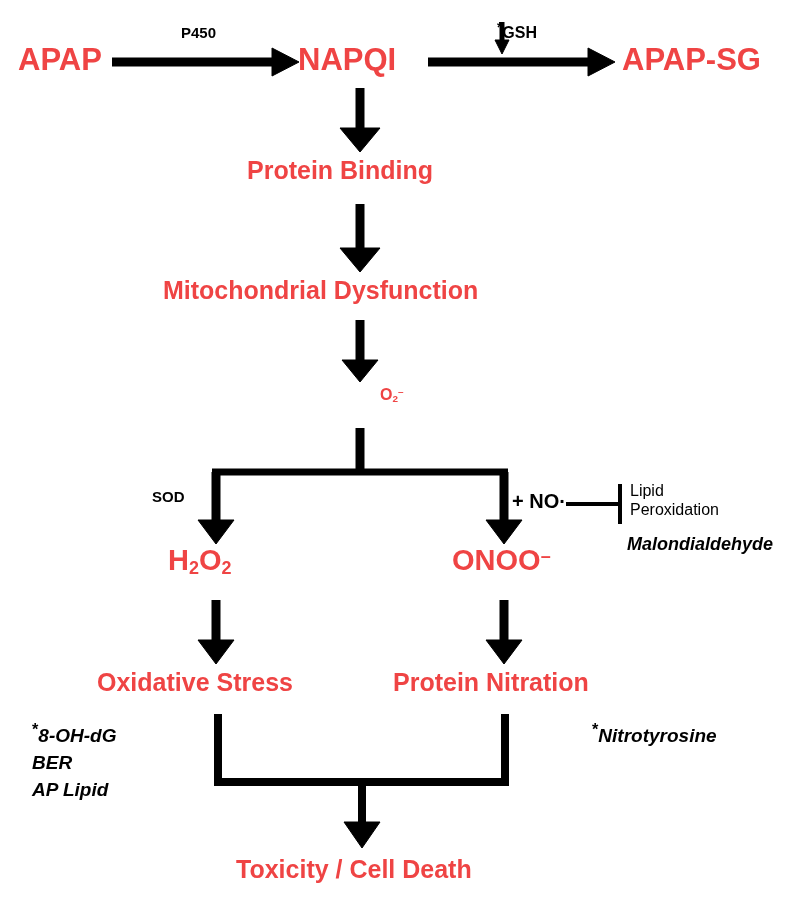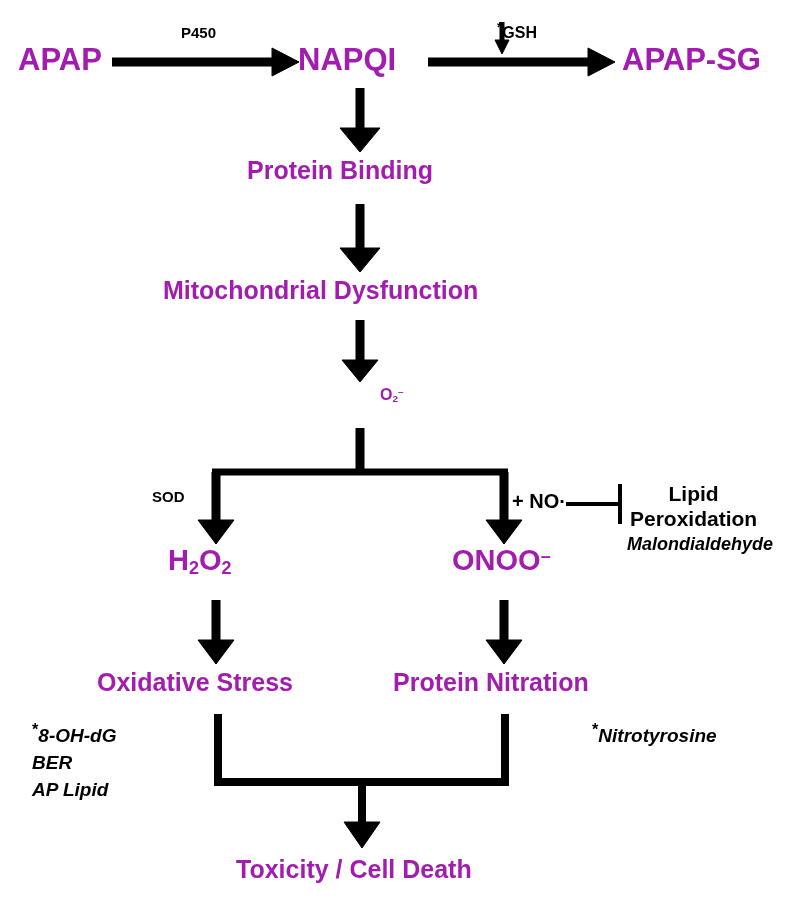--- a/index.html
+++ b/index.html
@@ -23,21 +23,21 @@
     position: absolute;
     left: 0;
     top: 0;
     width: 800px;
     height: 912px;
     pointer-events: none;
   }
   .node {
     position: absolute;
     font-weight: bold;
-    color: #a21caf;
+    color: #ef4444;
     white-space: nowrap;
     line-height: 1.05;
   }
   
   .n-apap       { left: 18px;  top: 44px;  font-size: 31px; }
   .n-napqi      { left: 298px; top: 44px;  font-size: 31px; }
   .n-apapsg     { left: 622px; top: 44px;  font-size: 31px; }
   .n-protbind   { left: 247px; top: 157px; font-size: 25px; }
   .n-mitodys    { left: 163px; top: 277px; font-size: 25px; }
   .n-superox    { left: 341px; top: 387px; font-size: 16px; margin-left: 39px; }
@@ -60,24 +60,23 @@
   .l-no   { left: 512px; top: 490px; font-size: 20px; }
 
   
   .side-block {
     position: absolute;
     white-space: nowrap;
   }
   .s-lipid {
     left: 630px;
     top: 482px;
-    font-size: 21px;
-    font-weight: bold;
+    font-size: 16px;
+    font-weight: normal;
     line-height: 1.18;
-    text-align: center;
   }
   .s-mda {
     left: 627px;
     top: 534px;
     font-size: 18px;
     font-weight: bold;
     font-style: italic;
   }
 
   

